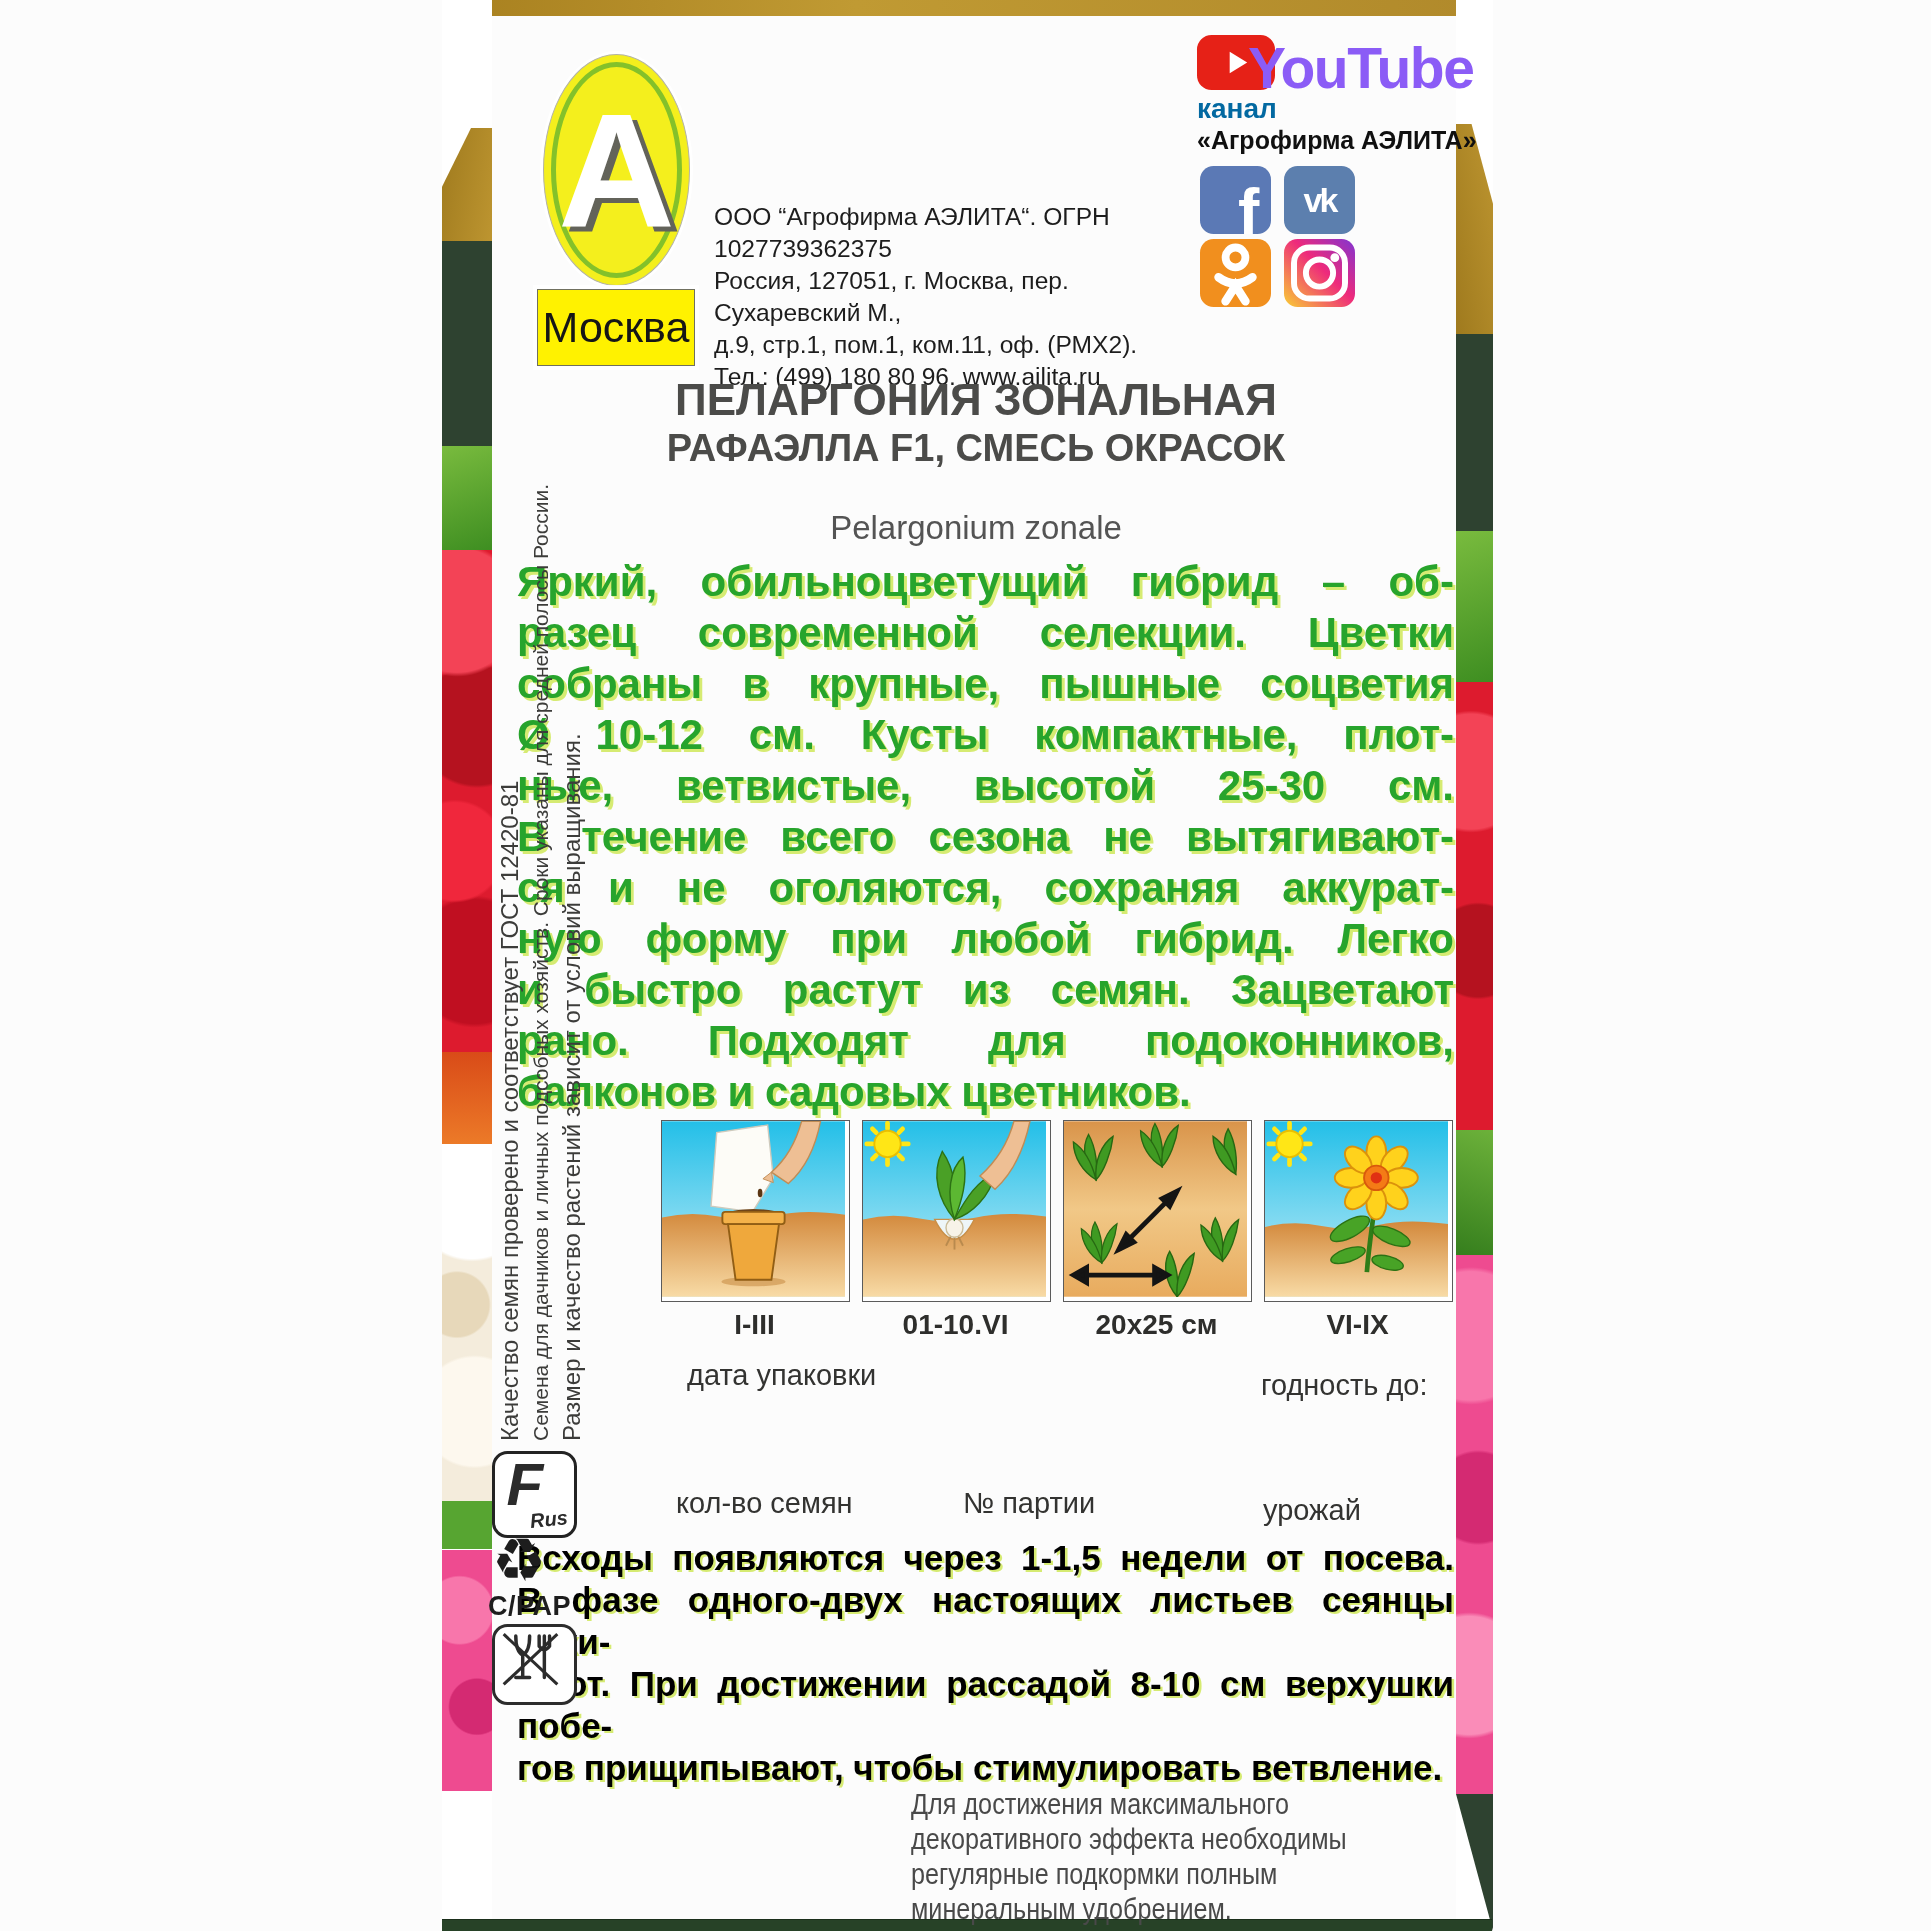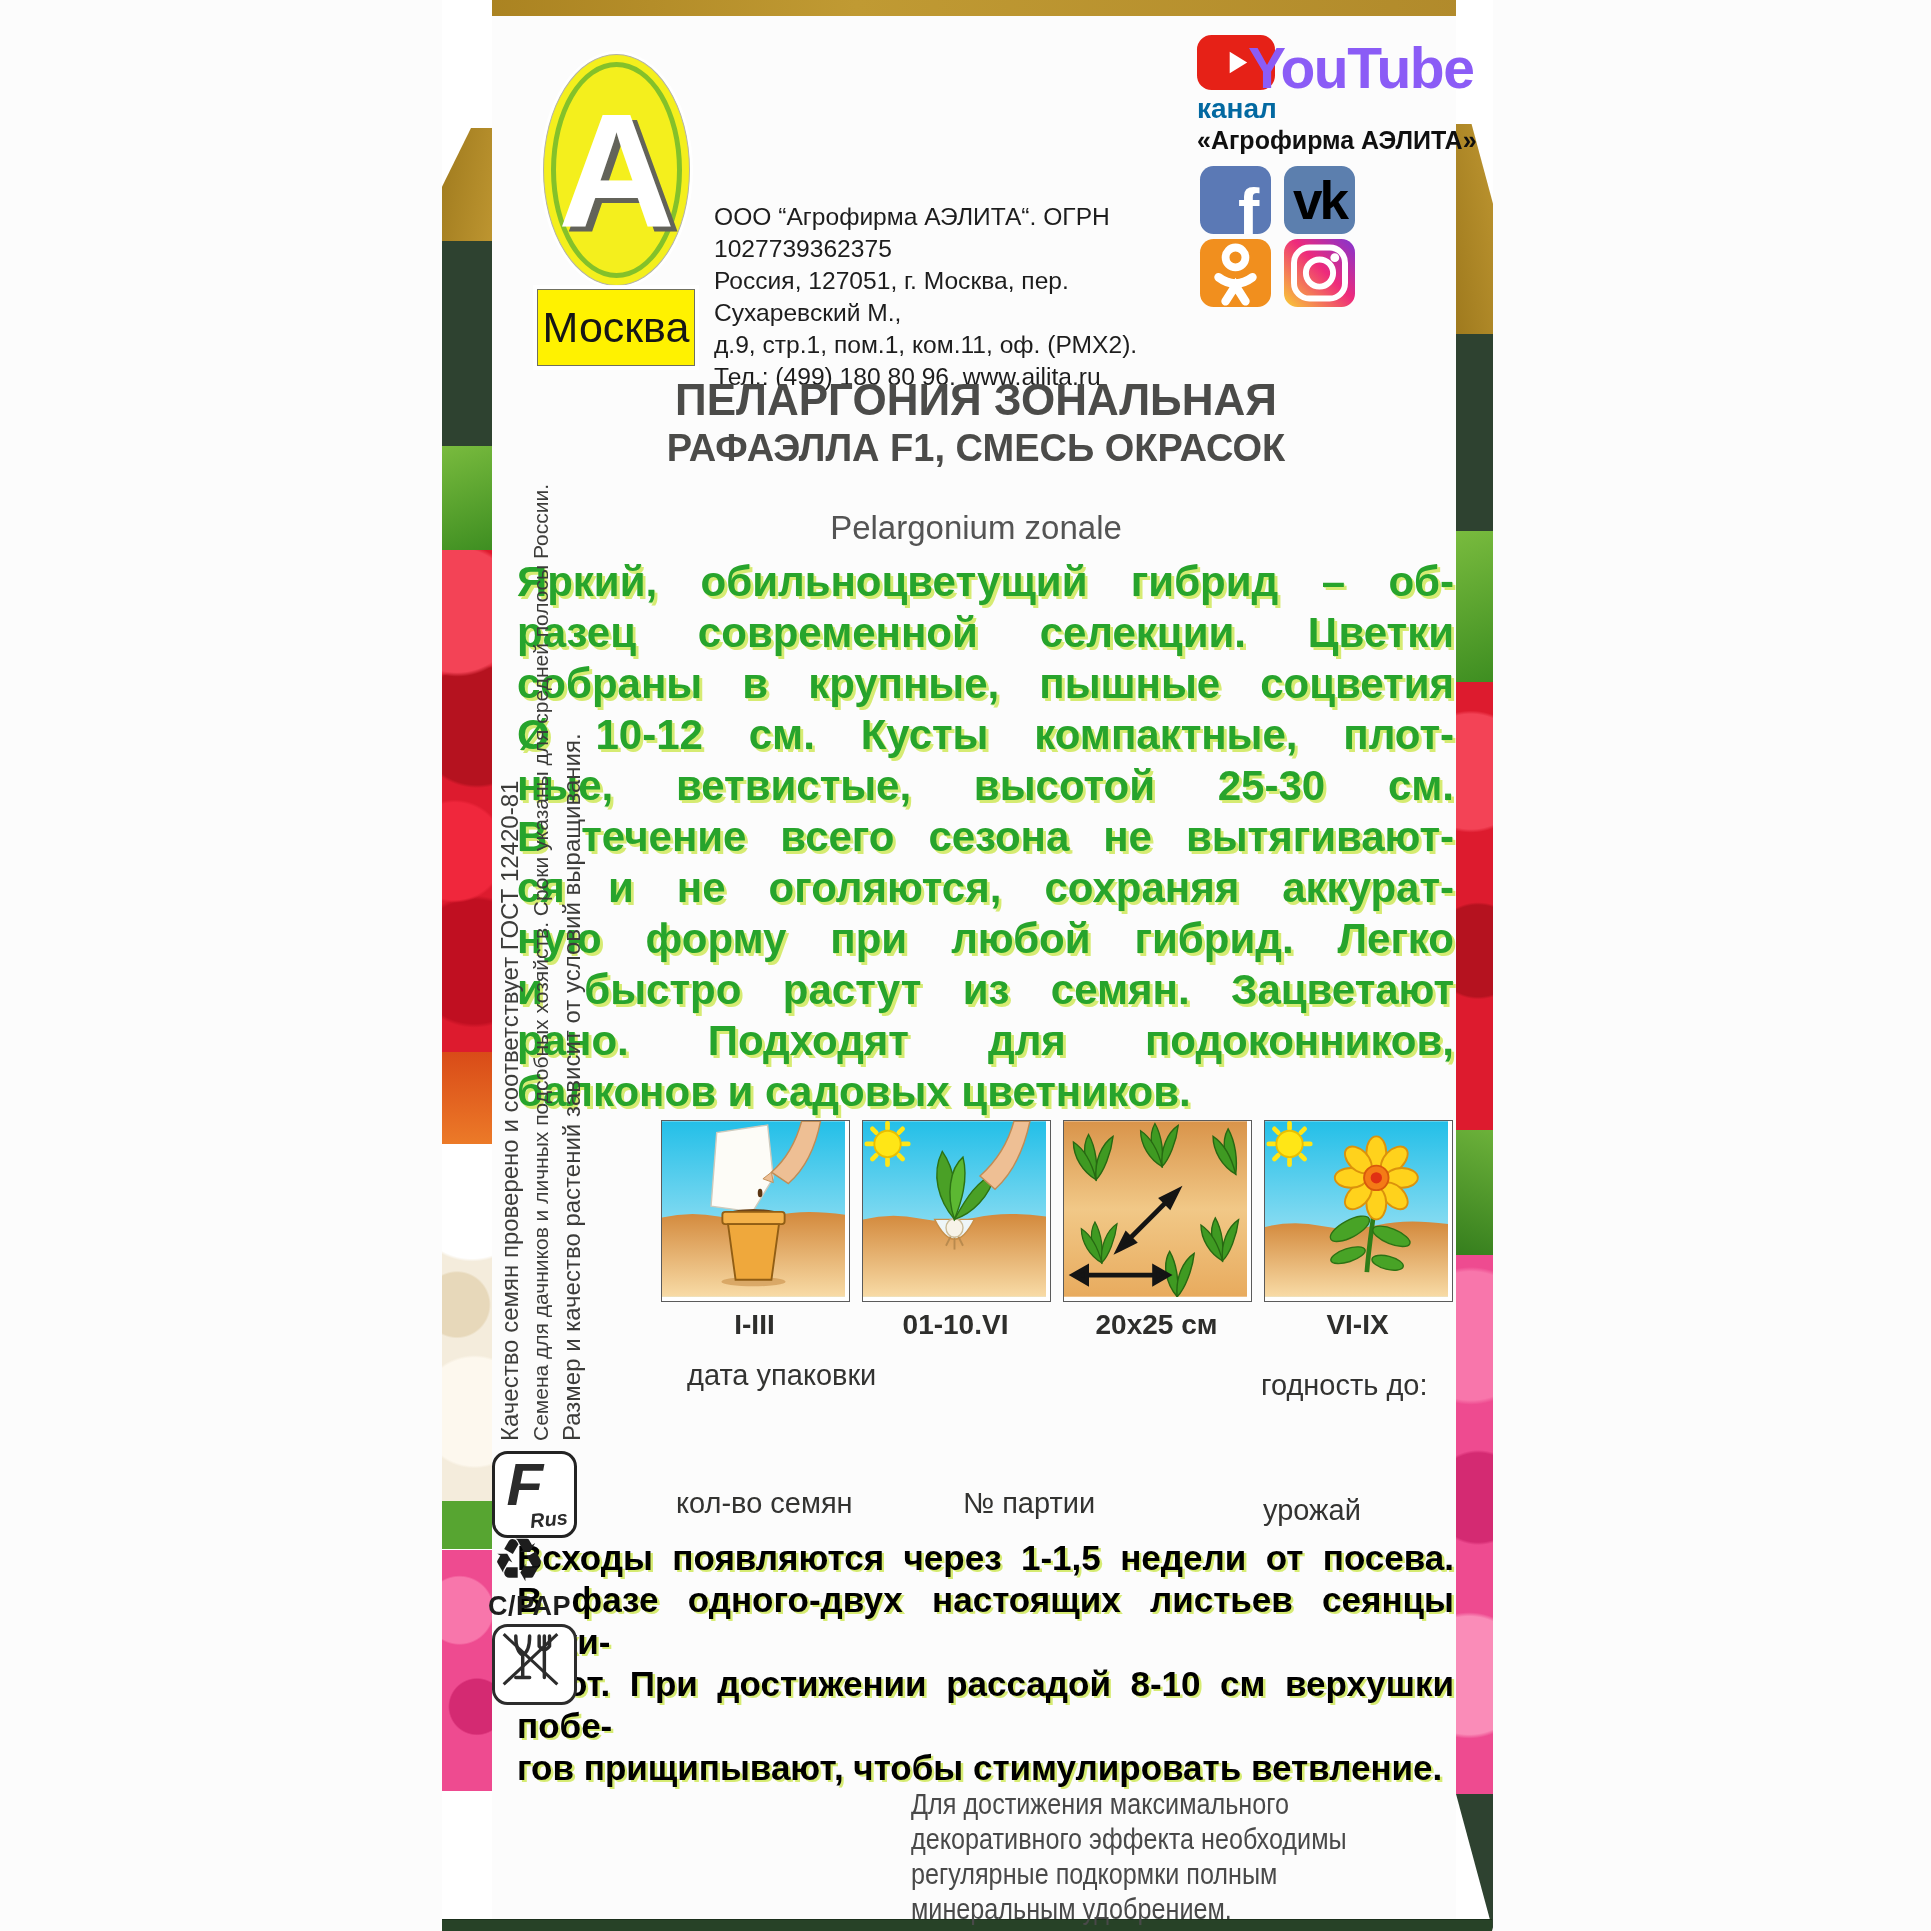--- a/index.html
+++ b/index.html
@@ -34,21 +34,21 @@
   .chan1{left:1197px;top:93px;font-size:28px;font-weight:bold;color:#0369a1;}
   .chan2{left:1197px;top:126px;font-size:25px;font-weight:bold;color:#101010;}
 
   .soc{width:71px;height:68px;border-radius:13.5px;overflow:hidden;}
   .soc-fb{left:1200px;top:166px;background:#5b79b5;}
   .soc-vk{left:1284px;top:166px;background:#5c7fae;}
   .soc-ok{left:1200px;top:239px;background:#f18f1e;}
   .soc-ig{left:1284px;top:239px;background:linear-gradient(45deg,#f9ce34,#ee2a7b 55%,#8134d2);}
   .fb-f{position:absolute;bottom:-15.4px;right:11.6px;font-size:64px;font-weight:bold;color:#fff;}
   .vk-t{position:absolute;inset:0;display:flex;align-items:center;justify-content:center;
-    font-size:53px;font-weight:800;color:#000000;letter-spacing:-2.9px;}
+    font-size:34px;font-weight:800;color:#ffffff;letter-spacing:-2.9px;}
 
   
   .title{left:494px;width:964px;text-align:center;color:#4b4b49;font-weight:bold;}
   .t1{top:375px;font-size:44px;}
   .t2{top:427px;font-size:38px;}
   .latin{left:494px;top:509px;width:964px;text-align:center;font-size:33px;color:#545454;}
 
   
   .desc{left:517px;top:556px;width:937px;}
   .desc .ln{font-size:42px;font-weight:bold;line-height:51px;color:#27a42c;

